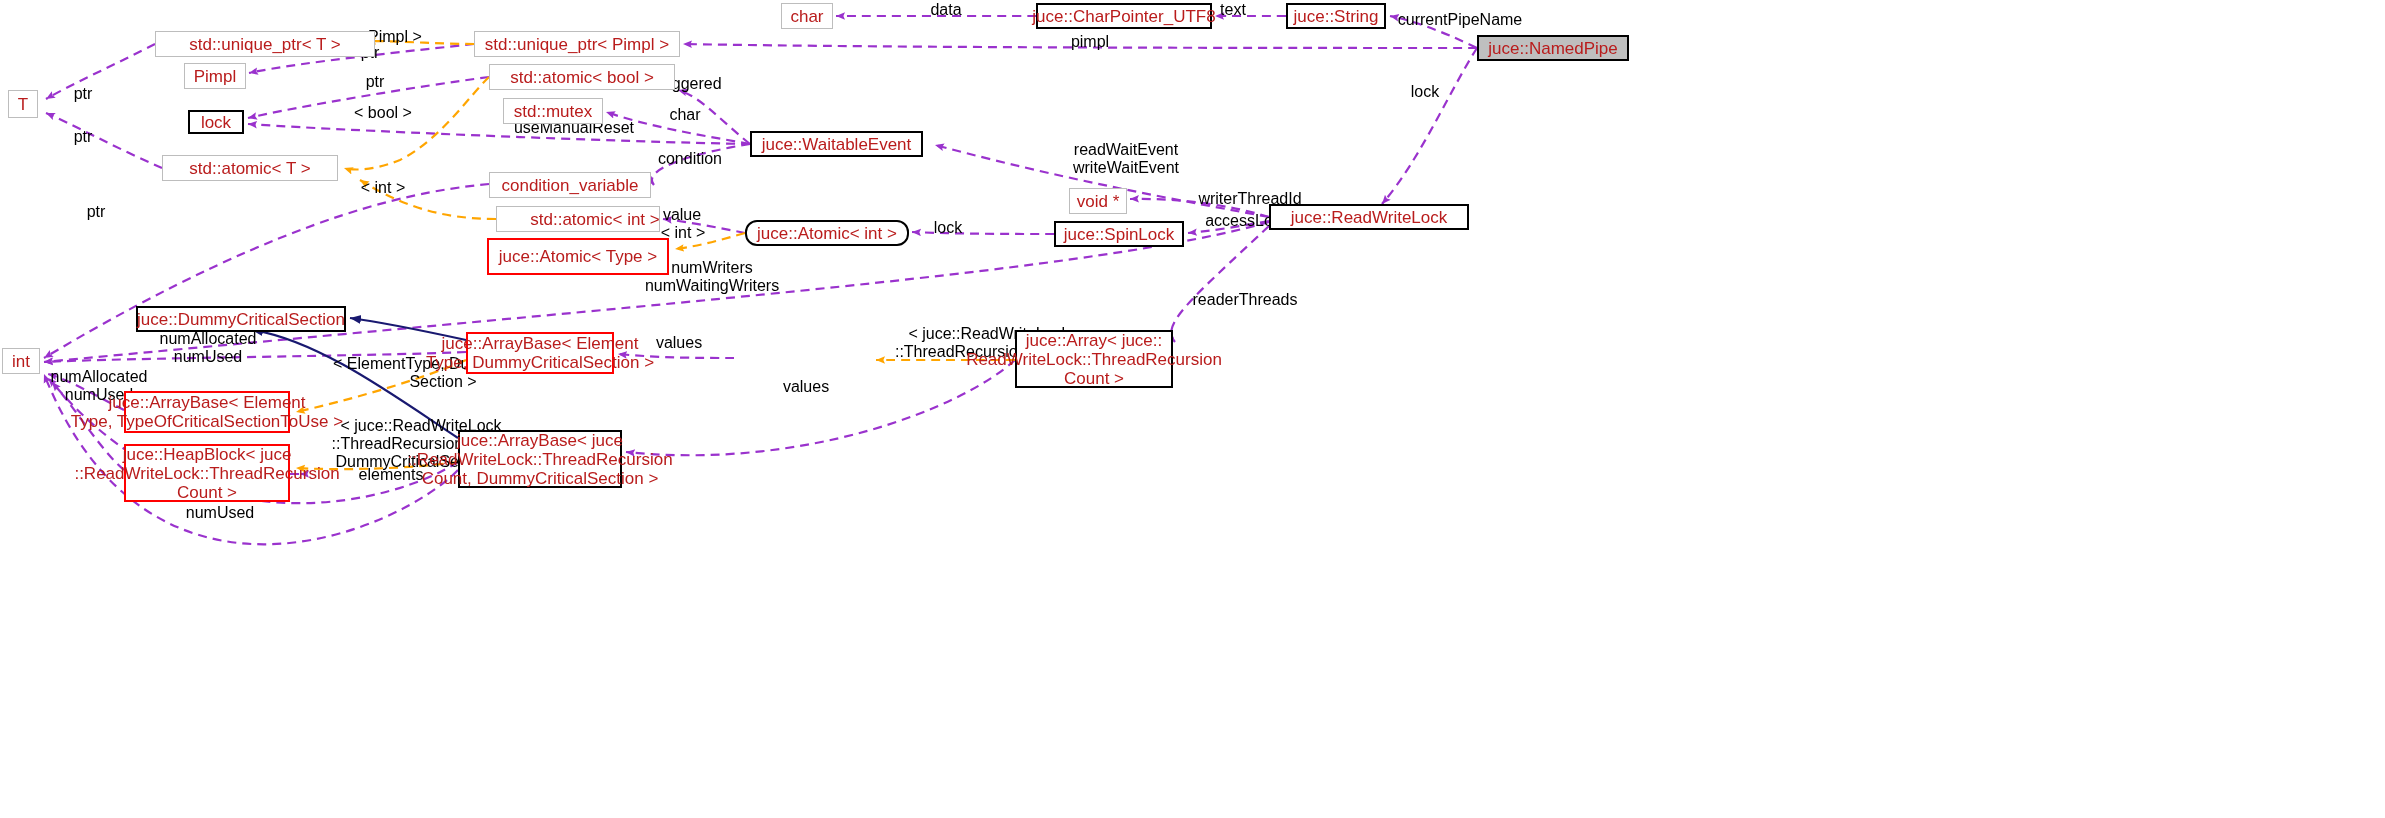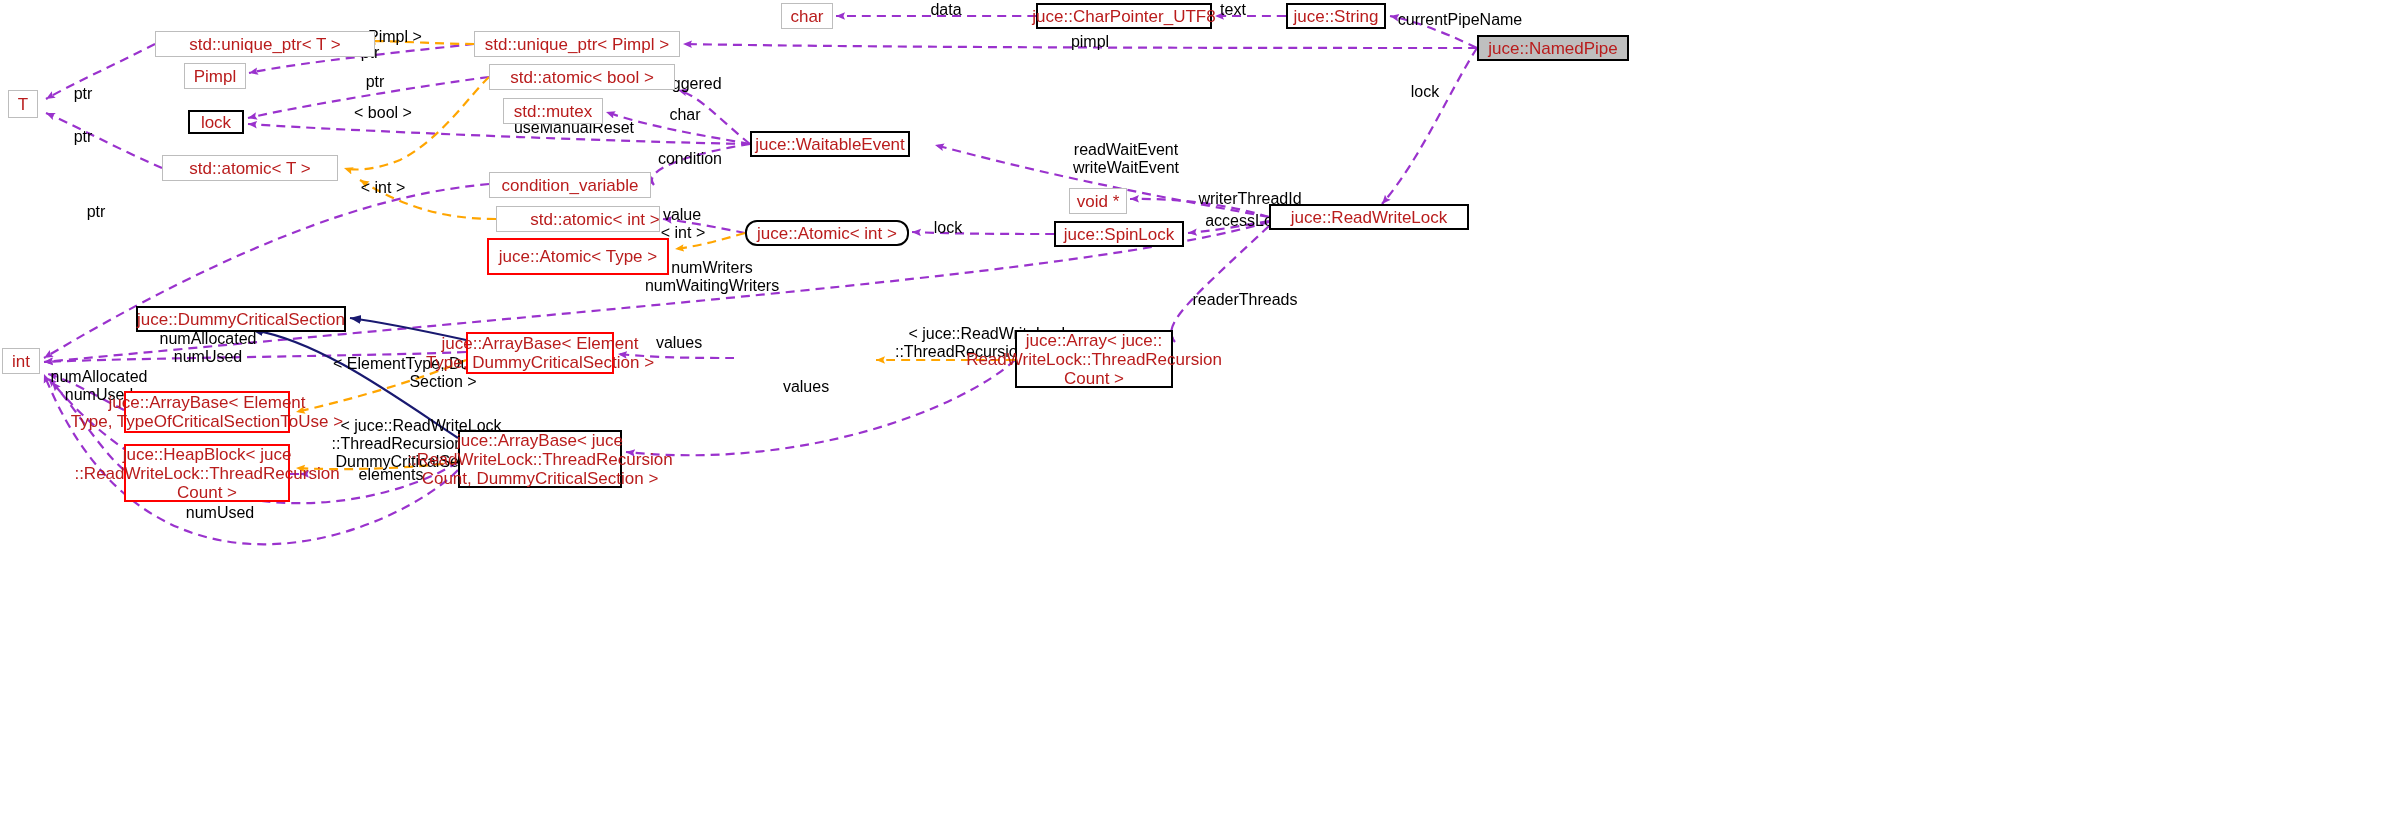--- a/index.html
+++ b/index.html
@@ -132,21 +132,21 @@
   <div class="node plain" style="left:184px;top:63px;width:62px;height:26px;">Pimpl</div>
   <div class="node solid" style="left:188px;top:110px;width:56px;height:24px;">lock</div>
   <div class="node plain" style="left:162px;top:155px;width:176px;height:26px;">std::atomic&lt; T &gt;</div>
   <div class="node plain" style="left:474px;top:31px;width:206px;height:26px;">std::unique_ptr&lt; Pimpl &gt;</div>
   <div class="node plain" style="left:489px;top:64px;width:186px;height:26px;">std::atomic&lt; bool &gt;</div>
   <div class="node plain" style="left:503px;top:98px;width:100px;height:26px;">std::mutex</div>
   <div class="node plain" style="left:489px;top:172px;width:162px;height:26px;">condition_variable</div>
   <div class="node plain" style="left:496px;top:206px;width:164px;height:26px;padding-left:40px;">std::atomic&lt; int &gt;</div>
   <div class="node redborder" style="left:487px;top:238px;width:182px;height:37px;">juce::Atomic&lt; Type &gt;</div>
   <div class="node plain" style="left:781px;top:3px;width:52px;height:26px;">char</div>
-  <div class="node solid" style="left:750px;top:131px;width:160px;height:26px;">juce::WaitableEvent</div>
+  <div class="node solid" style="left:750px;top:131px;width:173px;height:26px;">juce::WaitableEvent</div>
   <div class="node solid" style="left:745px;top:220px;width:164px;height:26px;border-radius:12px;">juce::Atomic&lt; int &gt;</div>
   <div class="node solid" style="left:1036px;top:3px;width:176px;height:26px;">juce::CharPointer_UTF8</div>
   <div class="node plain" style="left:1069px;top:188px;width:58px;height:26px;">void *</div>
   <div class="node solid" style="left:1054px;top:221px;width:130px;height:26px;">juce::SpinLock</div>
   <div class="node solid" style="left:1286px;top:3px;width:100px;height:26px;">juce::String</div>
   <div class="node solid" style="left:1269px;top:204px;width:200px;height:26px;">juce::ReadWriteLock</div>
   <div class="node current" style="left:1477px;top:35px;width:152px;height:26px;">juce::NamedPipe</div>
   <div class="node solid" style="left:136px;top:306px;width:210px;height:26px;">juce::DummyCriticalSection</div>
   <div class="node redborder" style="left:466px;top:332px;width:148px;height:42px;">juce::ArrayBase&lt; Element
 Type, DummyCriticalSection &gt;</div>

